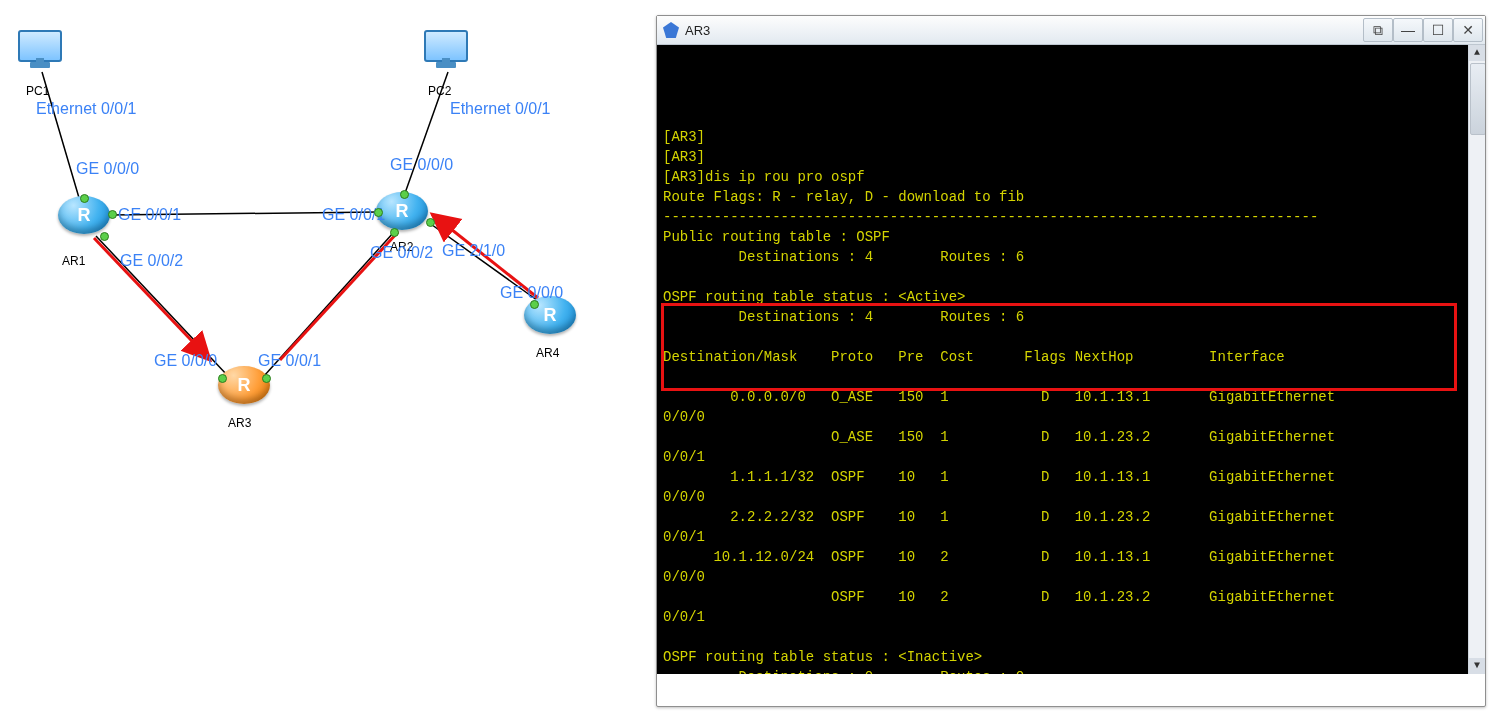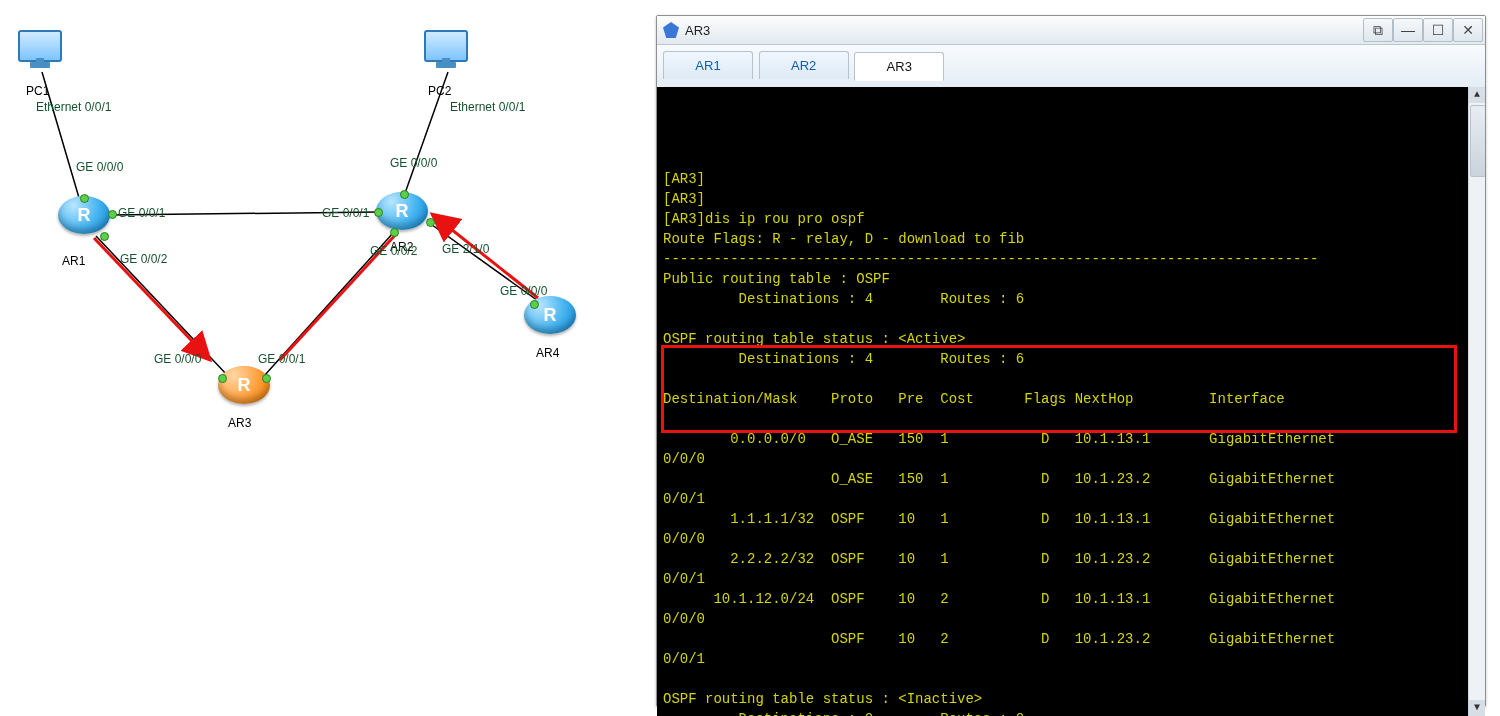--- a/index.html
+++ b/index.html
@@ -1,18 +1,18 @@
 <!DOCTYPE html>
 <html><head>
 <meta charset="utf-8">
 <style>
   html,body{margin:0;padding:0;width:1500px;height:716px;font-family:Arial,Helvetica,sans-serif;background:#fff;font-size:13px;color:#000}
   .wrap{position:relative;width:1500px;height:716px}
   svg{position:absolute;left:0;top:0}
-  .lbl{position:absolute;font-size:12px;color:#14532d;white-space:nowrap}
+  .lbl{position:absolute;font-size:16px;color:#3b82f6;white-space:nowrap}
   .devlbl{position:absolute;font-size:12px;color:#000}
   .pc{position:absolute;width:44px;height:44px}
   .screen{position:absolute;top:0;left:0;width:40px;height:28px;border:2px solid #2e79b6;
           background:linear-gradient(180deg,#cfeaff 0%,#7ec4ff 100%);border-radius:3px}
   .base {position:absolute;top:32px;left:12px;width:20px;height:6px;background:#4a8fc4;border-radius:1px}
   .stand{position:absolute;top:28px;left:18px;width:8px;height:6px;background:#4a8fc4}
   .rtr{position:absolute;width:52px;height:38px;border-radius:26px/19px;
        background:radial-gradient(circle at 30% 25%,#b8e6ff 0%,#43b3f0 55%,#1185d0 100%);
        box-shadow:inset 0 -5px 6px rgba(0,0,0,.25),0 2px 3px rgba(0,0,0,.3);
        display:flex;align-items:center;justify-content:center;color:#fff;font-size:18px;font-weight:bold}
@@ -132,25 +132,20 @@
     <div class="wtitle">
       <div class="wicon"></div>
       <div class="wtxt">AR3</div>
       <div class="tbtns">
         <div class="tb">⧉</div>
         <div class="tb">—</div>
         <div class="tb">☐</div>
         <div class="tb">✕</div>
       </div>
     </div>
-    <div class="tabs">
-      <span class="tab">AR1</span>
-      <span class="tab">AR2</span>
-      <span class="tab active">AR3</span>
-    </div>
     <div class="term" id="term">
       <div class="sb">
         <div class="up">▲</div>
         <div class="th"></div>
         <div class="dn">▼</div>
       </div>
       <div class="hl" id="hl" style="left: 4px; top: 258px; width: 790px; height: 82px;"></div>
     <div>[AR3]</div><div>[AR3]</div><div>[AR3]dis ip rou pro ospf</div><div>Route Flags: R - relay, D - download to fib</div><div>------------------------------------------------------------------------------</div><div>Public routing table : OSPF</div><div>         Destinations : 4        Routes : 6</div><div> </div><div>OSPF routing table status : &lt;Active&gt;</div><div>         Destinations : 4        Routes : 6</div><div> </div><div>Destination/Mask    Proto   Pre  Cost      Flags NextHop         Interface</div><div> </div><div>        0.0.0.0/0   O_ASE   150  1           D   10.1.13.1       GigabitEthernet</div><div>0/0/0</div><div>                    O_ASE   150  1           D   10.1.23.2       GigabitEthernet</div><div>0/0/1</div><div>        1.1.1.1/32  OSPF    10   1           D   10.1.13.1       GigabitEthernet</div><div>0/0/0</div><div>        2.2.2.2/32  OSPF    10   1           D   10.1.23.2       GigabitEthernet</div><div>0/0/1</div><div>      10.1.12.0/24  OSPF    10   2           D   10.1.13.1       GigabitEthernet</div><div>0/0/0</div><div>                    OSPF    10   2           D   10.1.23.2       GigabitEthernet</div><div>0/0/1</div><div> </div><div>OSPF routing table status : &lt;Inactive&gt;</div><div>         Destinations : 0        Routes : 0</div></div>
   </div>
 

